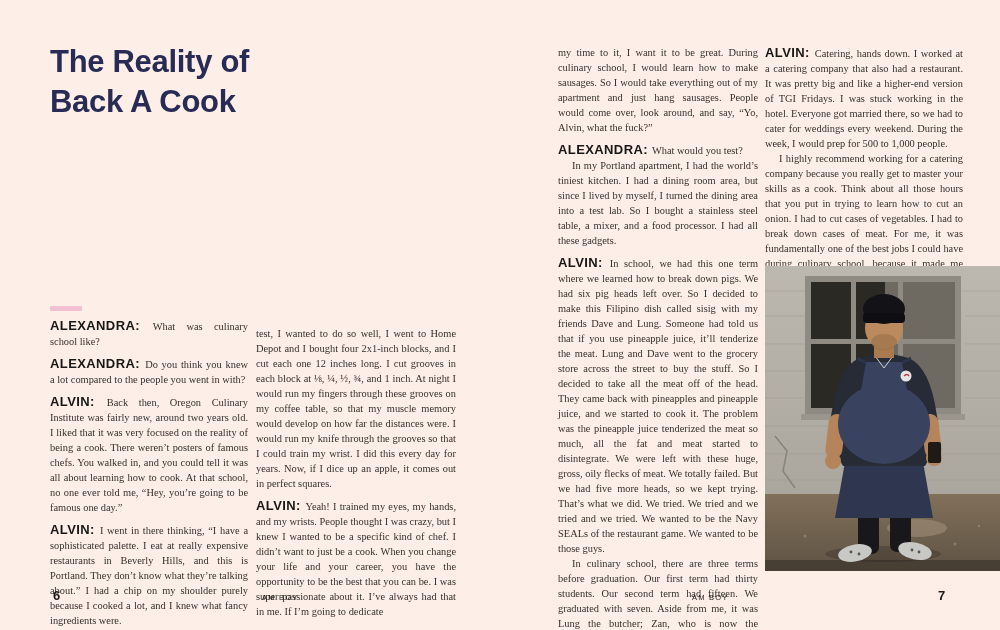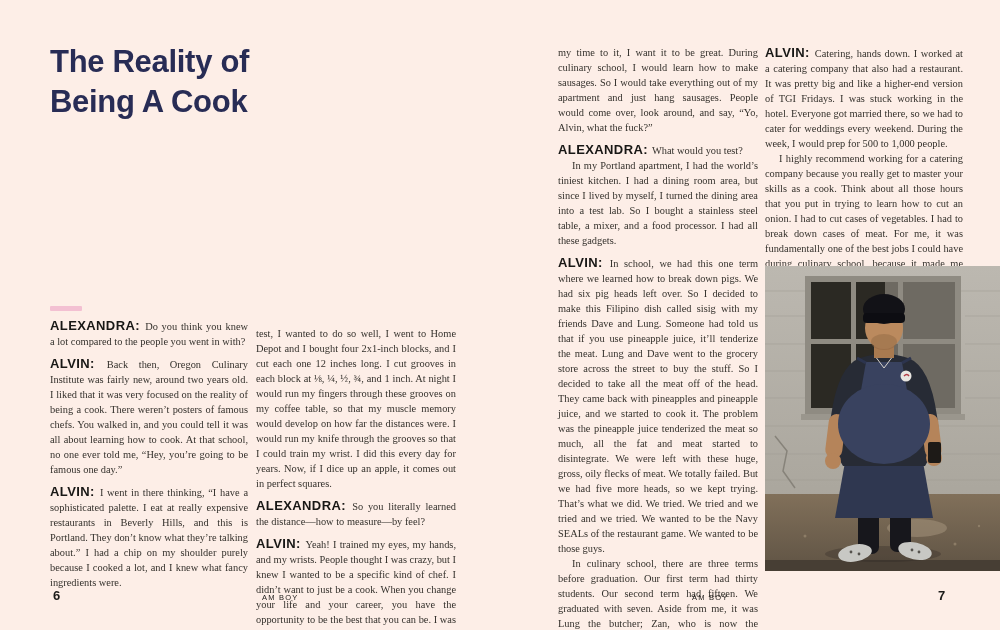--- a/index.html
+++ b/index.html
@@ -69,32 +69,32 @@
     letter-spacing:1.2px;color:#1c1b19;
   }
   .footer-mag.left{left:262px;}
   .footer-mag.right{left:692px;}
 </style>
 </head>
 <body>
 
 <div class="spread">
 
-  <h1 class="page-title"><span>The Reality of</span><br><span>Being A Cook</span></h1>
+  <h1 class="page-title"><span>The Reality of</span><br><span>Back A Cook</span></h1>
 
   <div class="pink-rule"></div>
 
   <div class="col col-l1">
+      <p class="para"><span class="speaker">ALEXANDRA: </span>What was culinary school like?</p>
       <p class="para"><span class="speaker">ALEXANDRA: </span>Do you think you knew a lot compared to the people you went in with?</p>
       <p class="para"><span class="speaker">ALVIN: </span>Back then, Oregon Culinary Institute was fairly new, around two years old. I liked that it was very focused on the reality of being a cook. There weren’t posters of famous chefs. You walked in, and you could tell it was all about learning how to cook. At that school, no one ever told me, “Hey, you’re going to be famous one day.”</p>
       <p class="para"><span class="speaker">ALVIN: </span>I went in there thinking, “I have a sophisticated palette. I eat at really expensive restaurants in Beverly Hills, and this is Portland. They don’t know what they’re talking about.” I had a chip on my shoulder purely because I cooked a lot, and I knew what fancy ingredients were.</p>
     </div>
   <div class="col col-l2">
       <p class="para">test, I wanted to do so well, I went to Home Depot and I bought four 2x1-inch blocks, and I cut each one 12 inches long. I cut grooves in each block at ⅛, ¼, ½, ¾, and 1 inch. At night I would run my fingers through these grooves on my coffee table, so that my muscle memory would develop on how far the distances were. I would run my knife through the grooves so that I could train my wrist. I did this every day for years. Now, if I dice up an apple, it comes out in perfect squares.</p>
-      <p class="para"><span class="speaker">ALEXANDRA: </span>So you literally learned the distance—how to measure—by feel?</p>
       <p class="para"><span class="speaker">ALVIN: </span>Yeah! I trained my eyes, my hands, and my wrists. People thought I was crazy, but I knew I wanted to be a specific kind of chef. I didn’t want to just be a cook. When you change your life and your career, you have the opportunity to be the best that you can be. I was super passionate about it. I’ve always had that in me. If I’m going to dedicate</p>
     </div>
   <div class="col col-r1">
       <p class="para">my time to it, I want it to be great. During culinary school, I would learn how to make sausages. So I would take everything out of my apartment and just hang sausages. People would come over, look around, and say, “Yo, Alvin, what the fuck?”</p>
       <p class="para"><span class="speaker">ALEXANDRA: </span>What would you test?</p>
       <p class="para indent">In my Portland apartment, I had the world’s tiniest kitchen. I had a dining room area, but since I lived by myself, I turned the dining area into a test lab. So I bought a stainless steel table, a mixer, and a food processor. I had all these gadgets.</p>
       <p class="para"><span class="speaker">ALVIN: </span>In school, we had this one term where we learned how to break down pigs. We had six pig heads left over. So I decided to make this Filipino dish called sisig with my friends Dave and Lung. Someone had told us that if you use pineapple juice, it’ll tenderize the meat. Lung and Dave went to the grocery store across the street to buy the stuff. So I decided to take all the meat off of the head. They came back with pineapples and pineapple juice, and we started to cook it. The problem was the pineapple juice tenderized the meat so much, all the fat and meat started to disintegrate. We were left with these huge, gross, oily flecks of meat. We totally failed. But we had five more heads, so we kept trying. That’s what we did. We tried. We tried and we tried and we tried. We wanted to be the Navy SEALs of the restaurant game. We wanted to be those guys.</p>
       <p class="para indent">In culinary school, there are three terms before graduation. Our first term had thirty students. Our second term had fifteen. We graduated with seven. Aside from me, it was Lung the butcher; Zan, who is now the executive chef of the best restaurant in Portland; and Dave, who won Rising Star Chef Cleveland in 2016. It was probably the most decorated class of chefs that had ever graduated, purely because of how dedicated we were outside of school.</p>
     </div>
   <div class="col col-r2">

